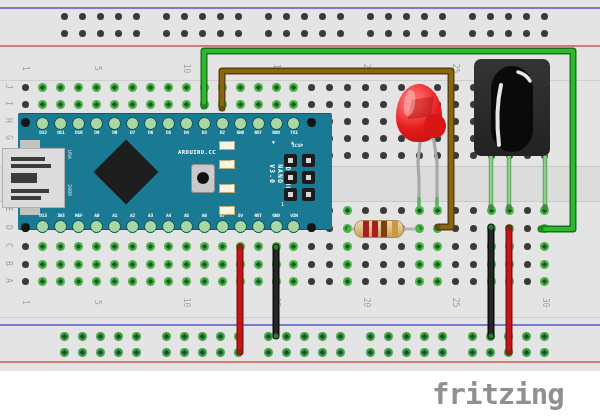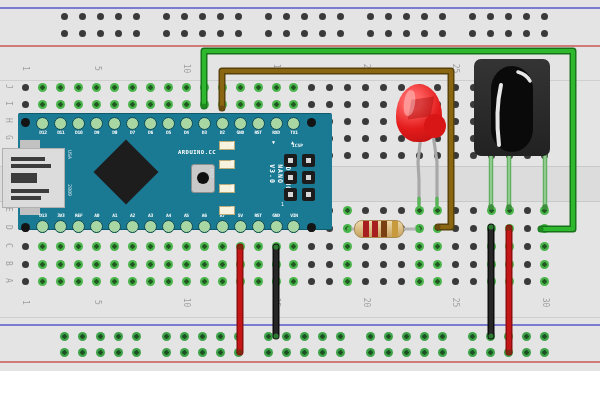--- a/index.html
+++ b/index.html
@@ -675,13 +675,14 @@
 
   <div id="ir">
     <div class="body"></div>
     <div class="dome"></div>
     <svg width="76" height="97" style="position:absolute;left:0;top:0">
       <path d="M 27 26 Q 21 52 25 86" stroke="#ffffff" stroke-width="4" fill="none" stroke-linecap="round" opacity="0.9"></path>
       <path d="M 44 13 Q 52 15 56 22" stroke="#ffffff" stroke-width="3.5" fill="none" stroke-linecap="round" opacity="0.9"></path>
     </svg>
   </div>
 
+  <div id="logo">fritzing</div>
 </div>
 
 </body></html>

